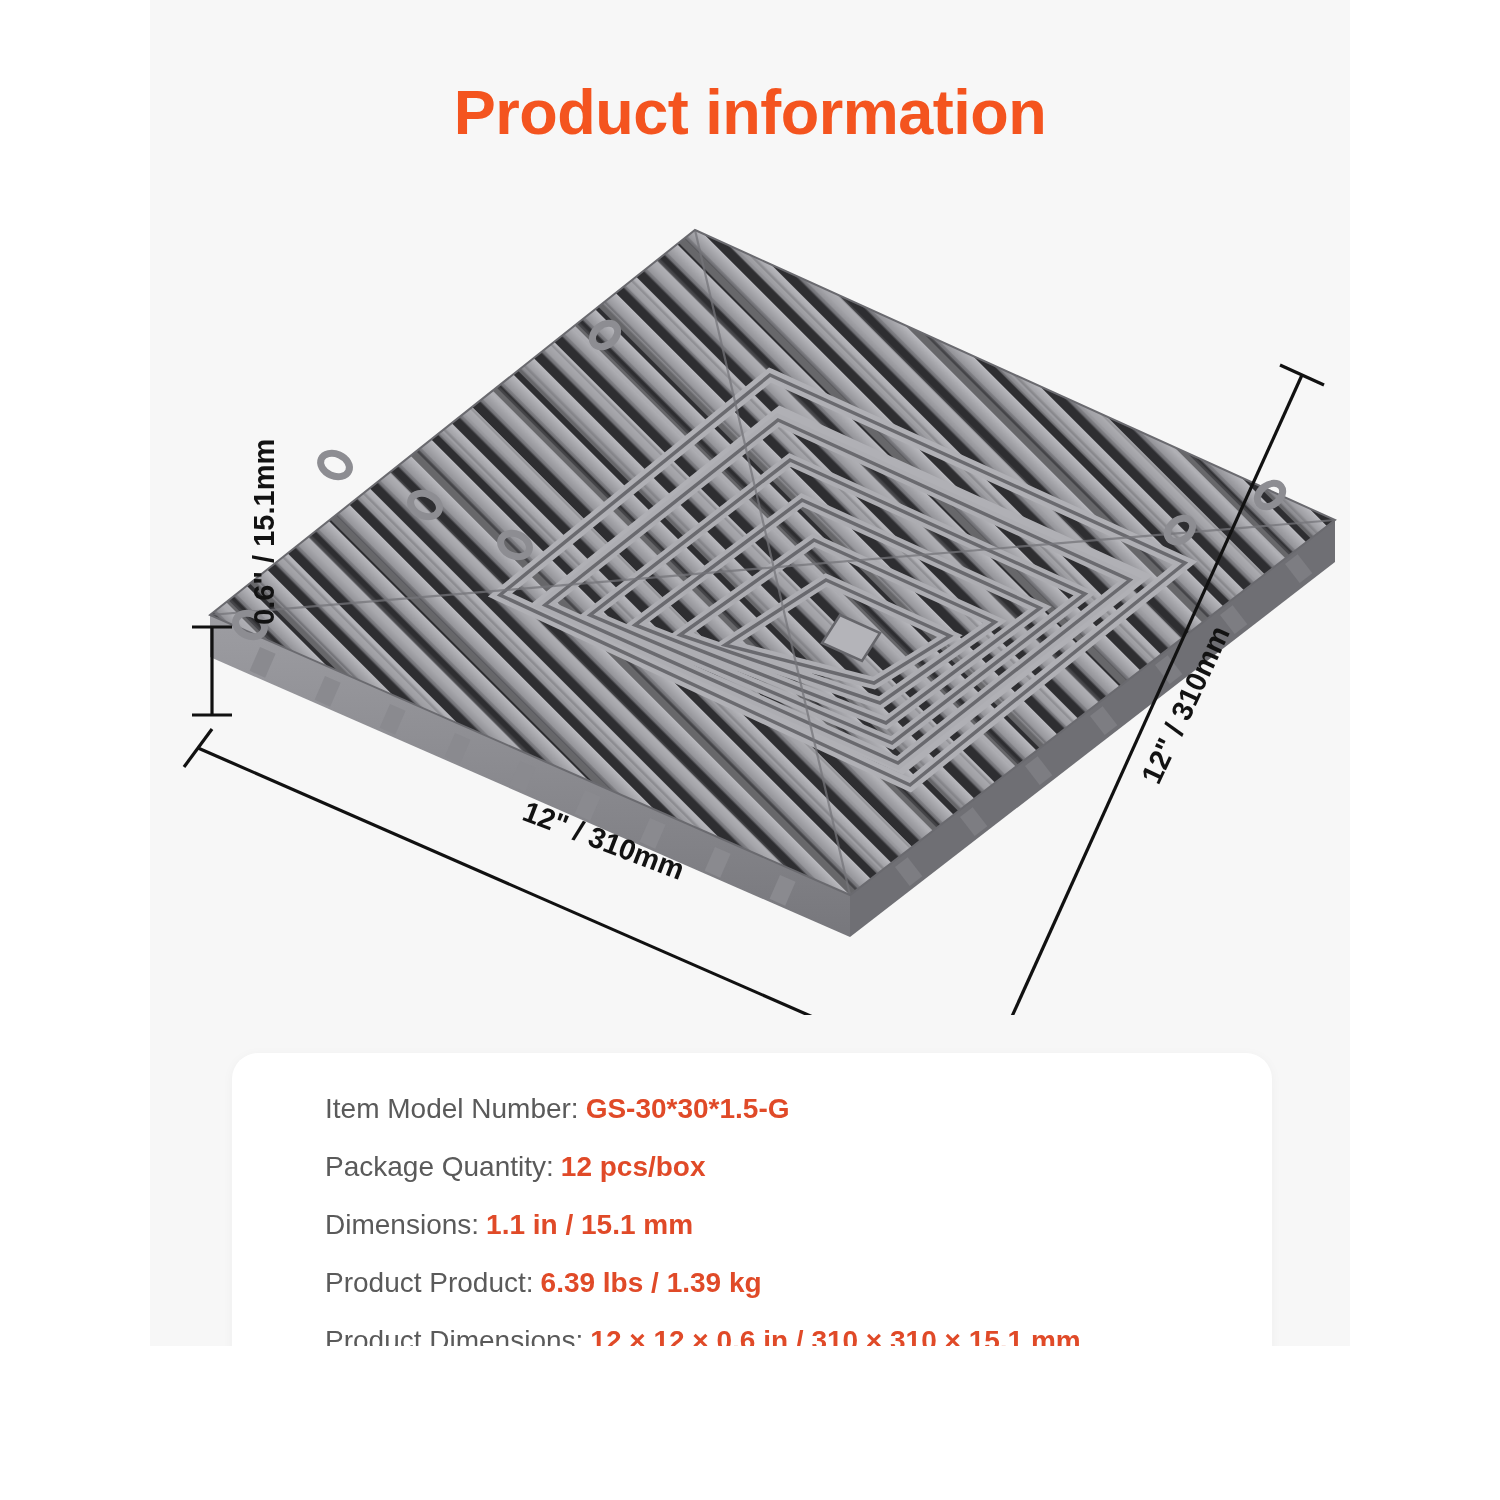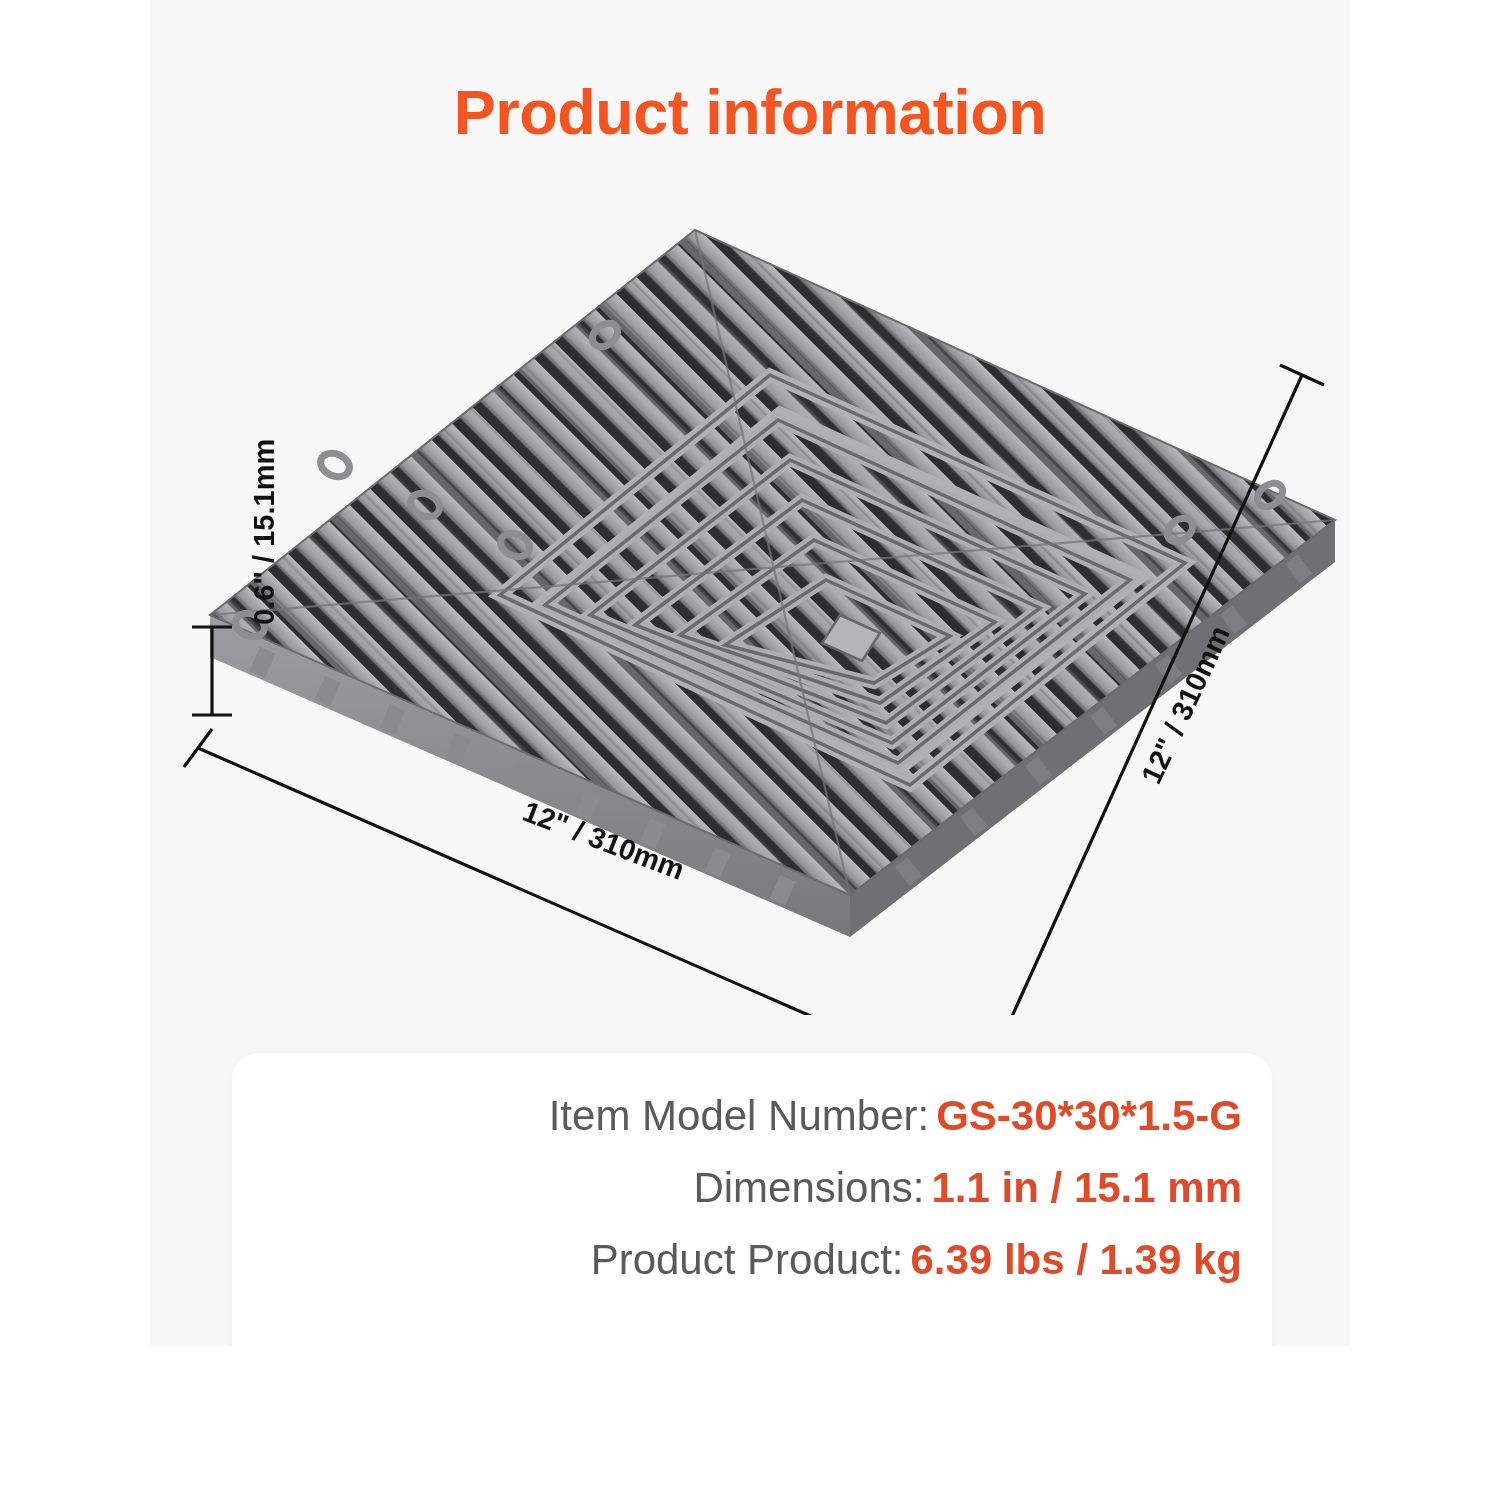--- a/index.html
+++ b/index.html
@@ -95,26 +95,25 @@
     border-radius: 26px;
     box-shadow: 0 2px 12px rgba(0,0,0,0.04);
   }
   .spec-list {
     position: absolute;
     left: 93px;
     top: 42px;
     right: 30px;
   }
   .spec-row {
-    font-size: 42px;
+    font-size: 28px;
     line-height: 1.0;
     margin-bottom: 30px;
     color: #5a5a5a;
     white-space: nowrap;
-    text-align: right;
   }
   .spec-row:last-child { margin-bottom: 0; }
   .spec-label {
     font-weight: normal;
     color: #5a5a5a;
   }
   .spec-value {
     font-weight: bold;
     color: #e04a28;
     margin-left: 7px;
@@ -261,26 +260,32 @@
     <div class="dim-label dim-right">12" / 310mm</div>
   </div>
 
   <div class="spec-card">
     <div class="spec-list">
 
       <div class="spec-row">
         <span class="spec-label">Item Model Number:</span><span class="spec-value">GS-30*30*1.5-G</span>
       </div>
 
+      <div class="spec-row">
+        <span class="spec-label">Package Quantity:</span><span class="spec-value">12 pcs/box</span>
+      </div>
 
       <div class="spec-row">
         <span class="spec-label">Dimensions:</span><span class="spec-value">1.1 in / 15.1 mm</span>
       </div>
 
       <div class="spec-row">
         <span class="spec-label">Product Product:</span><span class="spec-value">6.39 lbs / 1.39 kg</span>
       </div>
 
+      <div class="spec-row">
+        <span class="spec-label">Product Dimensions:</span><span class="spec-value">12 × 12 × 0.6 in / 310 × 310 × 15.1 mm</span>
+      </div>
 
     </div>
   </div>
 
 </div>
 
 </body></html>

